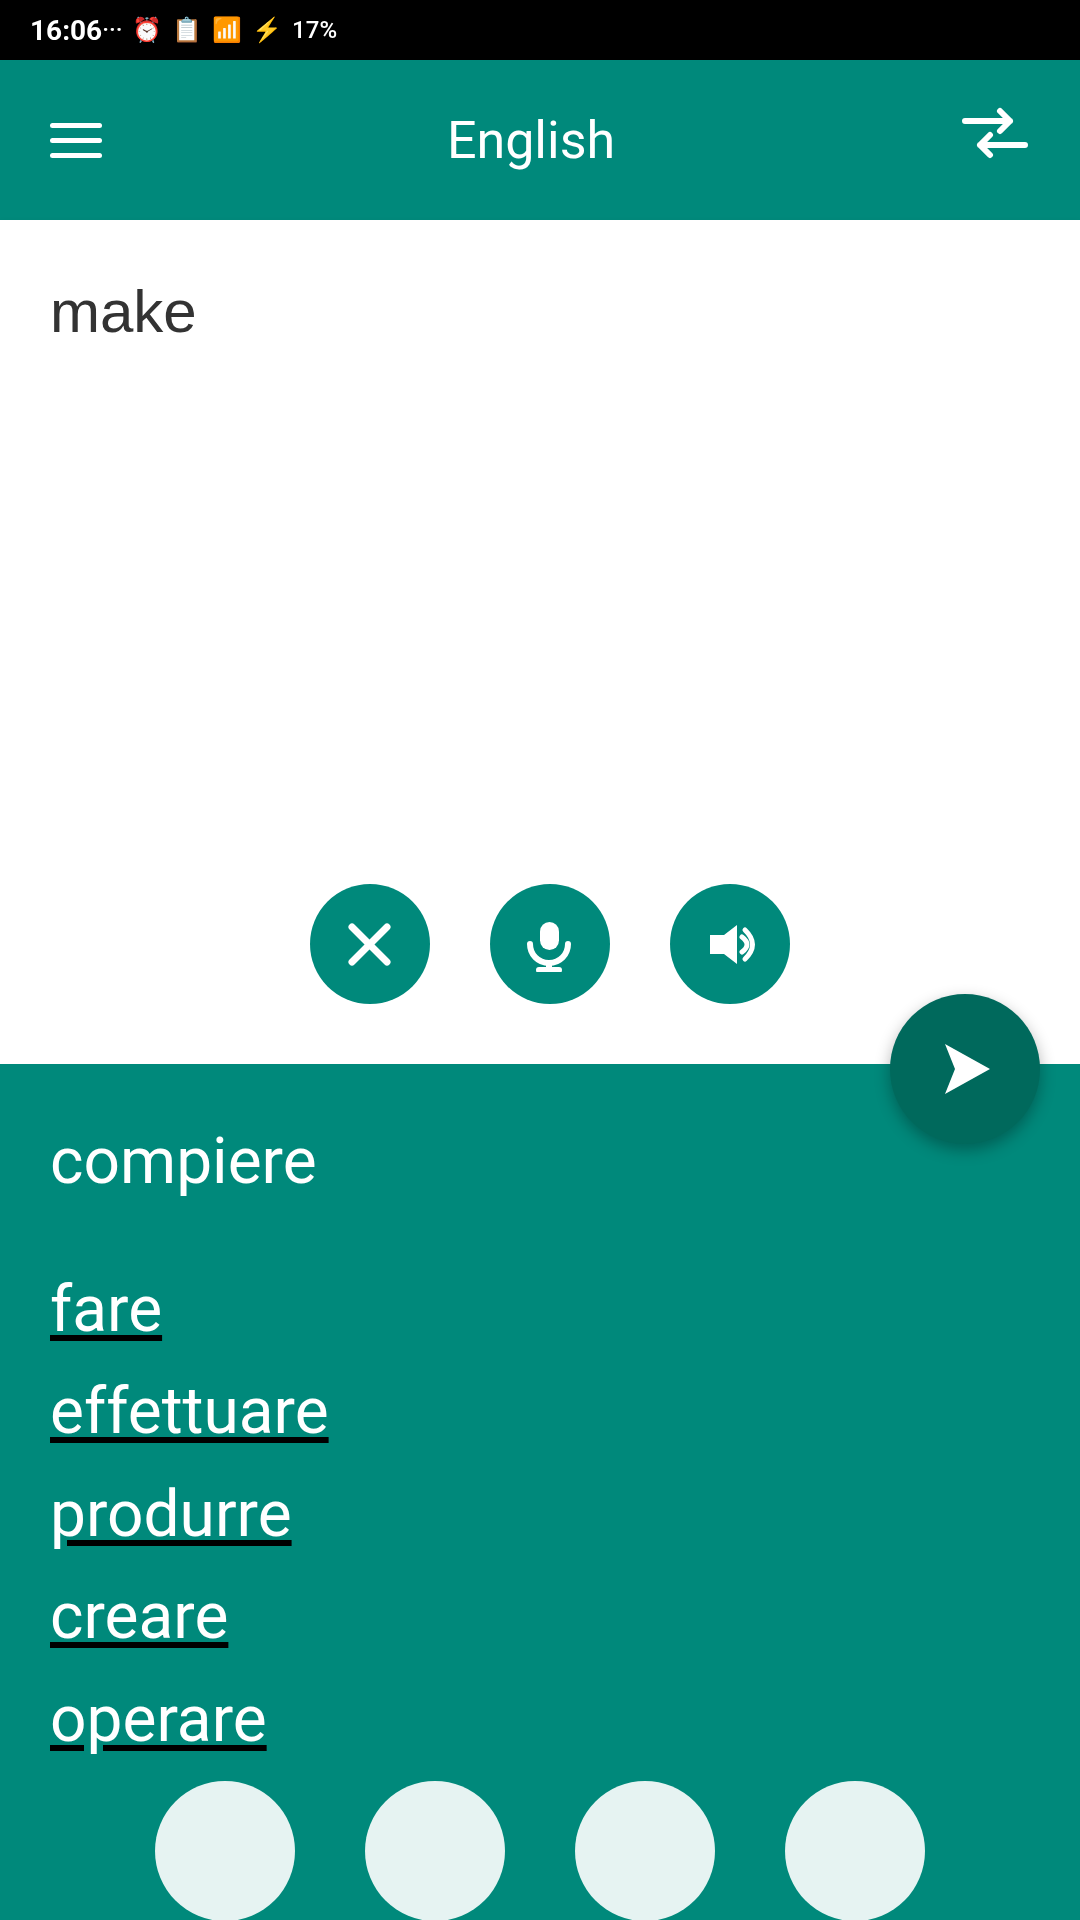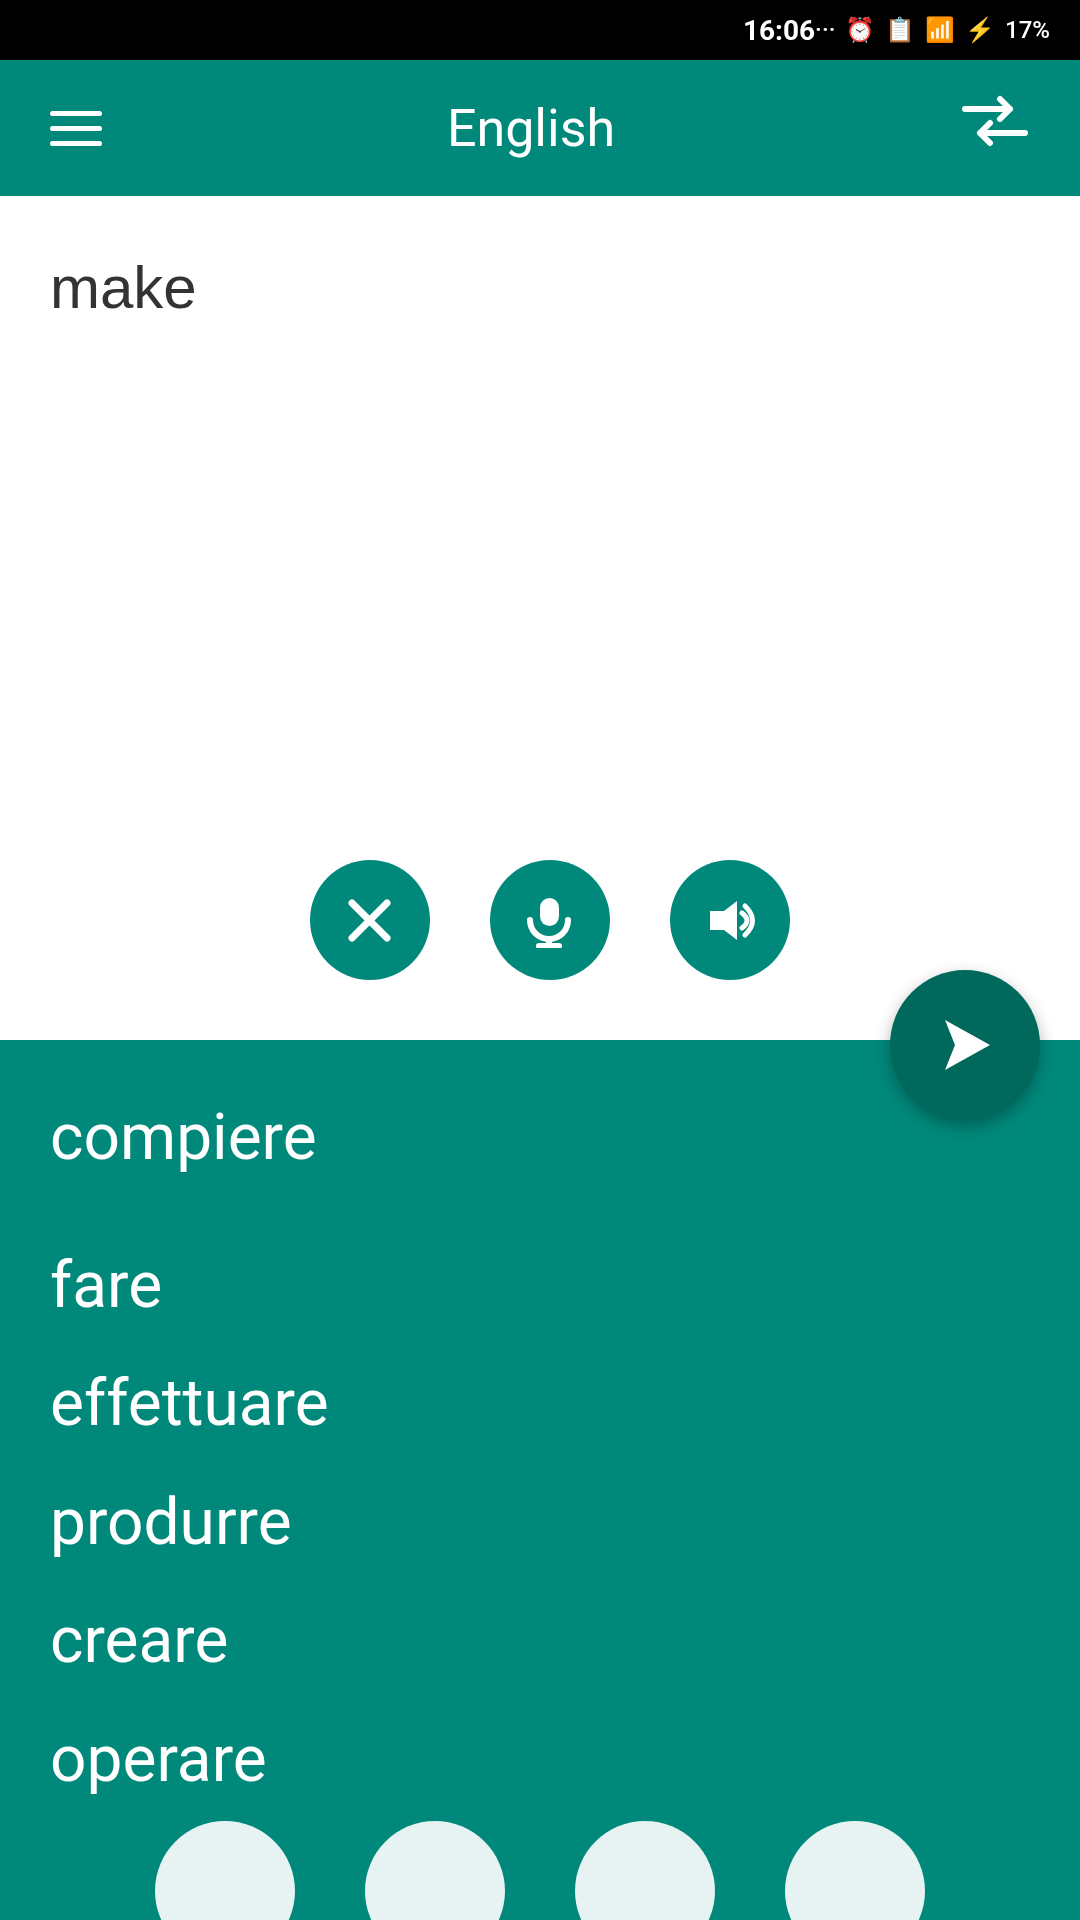--- a/index.html
+++ b/index.html
@@ -17,21 +17,21 @@
       overflow: hidden;
     }
 
     
     .status-bar {
       background: #000;
       color: #fff;
       height: 60px;
       display: flex;
       align-items: center;
-      justify-content: flex-end;
+      justify-content: flex-start;
       padding: 0 30px;
       font-size: 28px;
       font-weight: 500;
     }
 
     .status-bar-left {
       font-weight: bold;
     }
 
     .status-bar-right {
@@ -43,21 +43,21 @@
     .status-icons {
       display: flex;
       align-items: center;
       gap: 10px;
       font-size: 24px;
     }
 
     
     .toolbar {
       background: #00897b;
-      height: 136px;
+      height: 160px;
       display: flex;
       align-items: center;
       justify-content: space-between;
       padding: 0 50px;
     }
 
     .toolbar-menu-icon {
       display: flex;
       flex-direction: column;
       gap: 10px;
@@ -160,21 +160,22 @@
     .translation-primary {
       font-size: 64px;
       color: #fff;
       font-weight: 400;
       margin-bottom: 60px;
     }
 
     .translation-alternatives {
       display: flex;
       flex-direction: column;
-      gap: 16px;
+      gap: 0;
+      text-decoration: underline;
     }
 
     .translation-alt {
       font-size: 64px;
       color: #fff;
       font-weight: 400;
       line-height: 1.6;
     }
 
     

